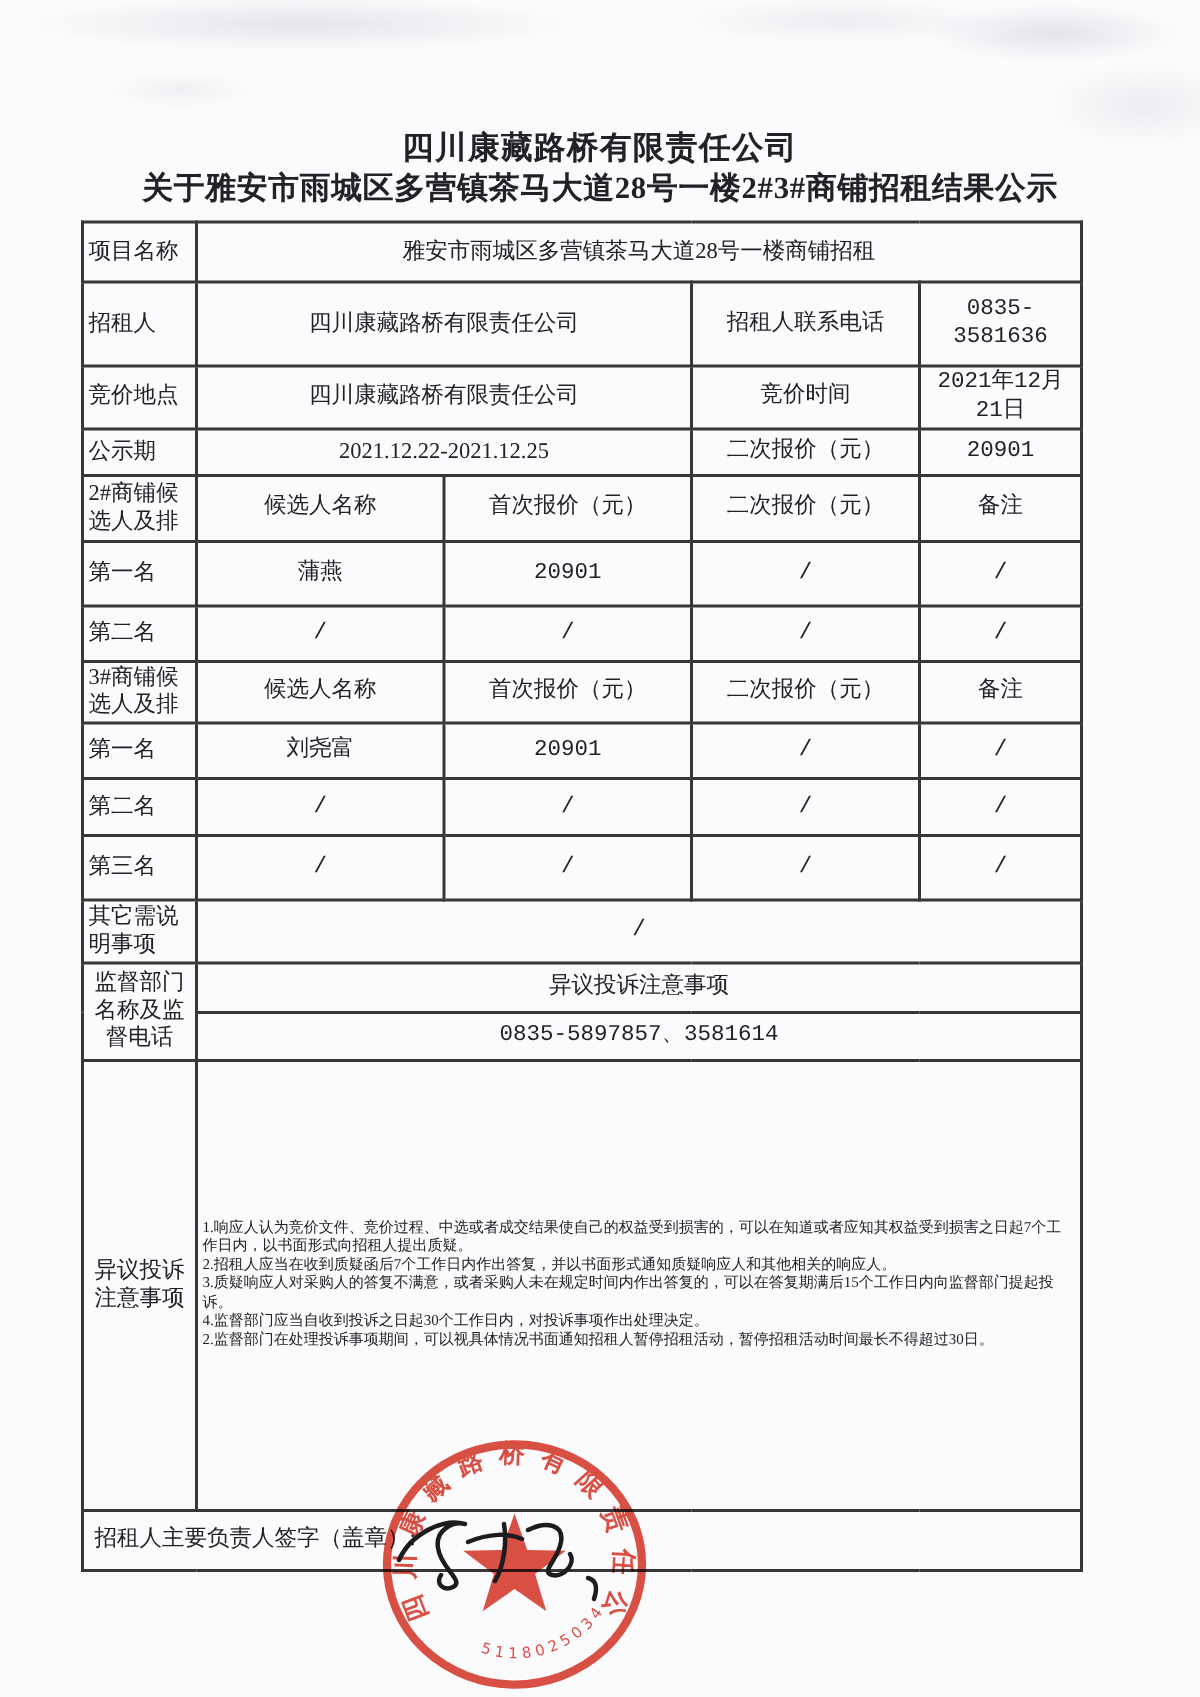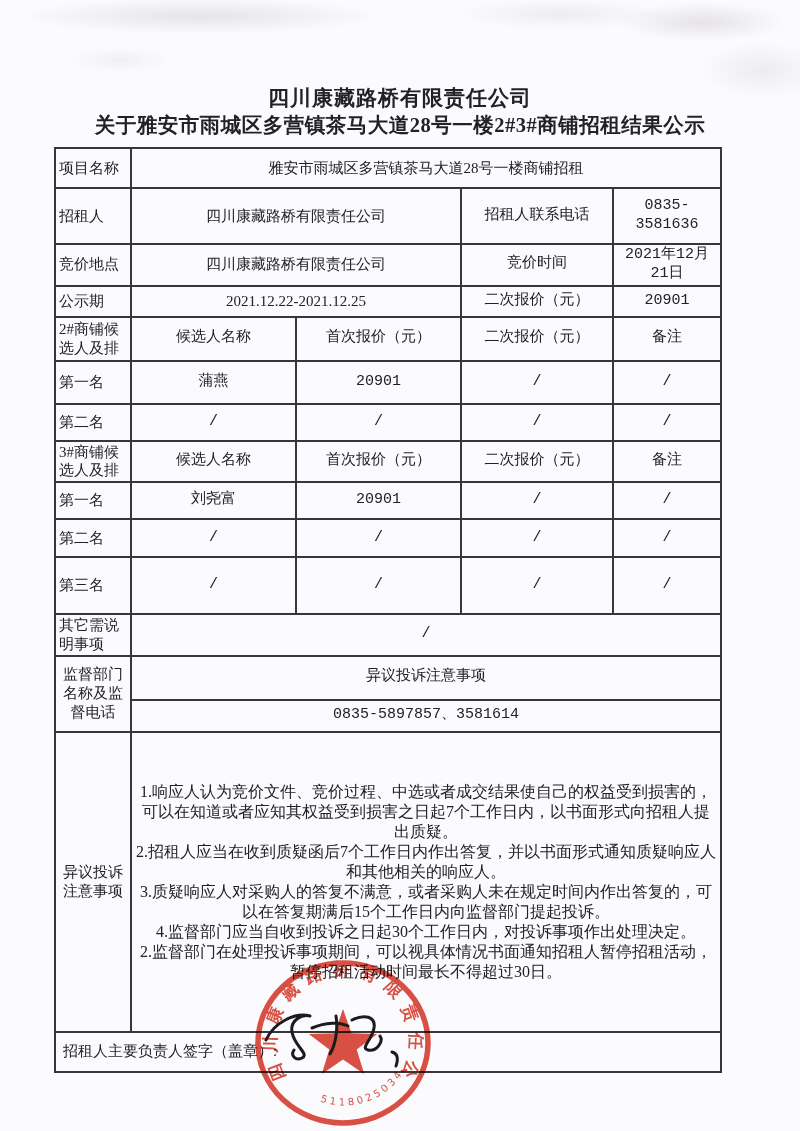--- a/index.html
+++ b/index.html
@@ -35,21 +35,21 @@
     border:2px solid #39363a;
     vertical-align:middle;
     padding:1px 3px;
     overflow:hidden;
     line-height:1.25;
   }
   td.lbl{text-align:left;padding-left:4px;}
   td.ctr{text-align:center;font-family:Liberation Mono, monospace;}
   td.val-left{text-align:center;padding-left:7px;margin-top:21px;}
   td.notes{
-    text-align:center;padding:6px 10px 6px 8px;line-height:1.62;font-size:16px;
+    text-align:left;padding:6px 10px 6px 8px;line-height:1.62;font-size:10px;
   }
   td.sup-lbl{text-align:center;line-height:1.35;}
   .sig-label{display:inline-block;padding-left:4px;}
   .stamp-svg,.sign-svg{position:absolute;z-index:3;}
   .stamp-svg{left:250px;top:956px;mix-blend-mode:multiply;}
   .sign-svg{left:252px;top:998px;}
 </style>
 </head>
 <body>
 
@@ -126,34 +126,34 @@
     <td class="ctr">/</td>
     <td class="ctr">/</td>
   </tr>
   <tr style="height:38px">
     <td class="lbl">第二名</td>
     <td class="ctr">/</td>
     <td class="ctr">/</td>
     <td class="ctr">/</td>
     <td class="ctr">/</td>
   </tr>
-  <tr style="height:57px">
+  <tr style="height:43px">
     <td class="lbl">第三名</td>
     <td class="ctr">/</td>
     <td class="ctr">/</td>
     <td class="ctr">/</td>
     <td class="ctr">/</td>
   </tr>
 
   <tr style="height:41px">
     <td class="lbl">其它需说明事项</td>
     <td class="ctr" colspan="4">/</td>
   </tr>
 
-  <tr style="height:44px">
+  <tr style="height:33px">
     <td class="sup-lbl" rowspan="2">监督部门名称及监督电话</td>
     <td class="ctr" colspan="4">异议投诉注意事项</td>
   </tr>
   <tr style="height:32px">
     <td class="ctr" colspan="4">0835-5897857、3581614</td>
   </tr>
 
   <tr style="height:300px">
     <td class="sup-lbl">异议投诉注意事项</td>
     <td class="notes" colspan="4">

